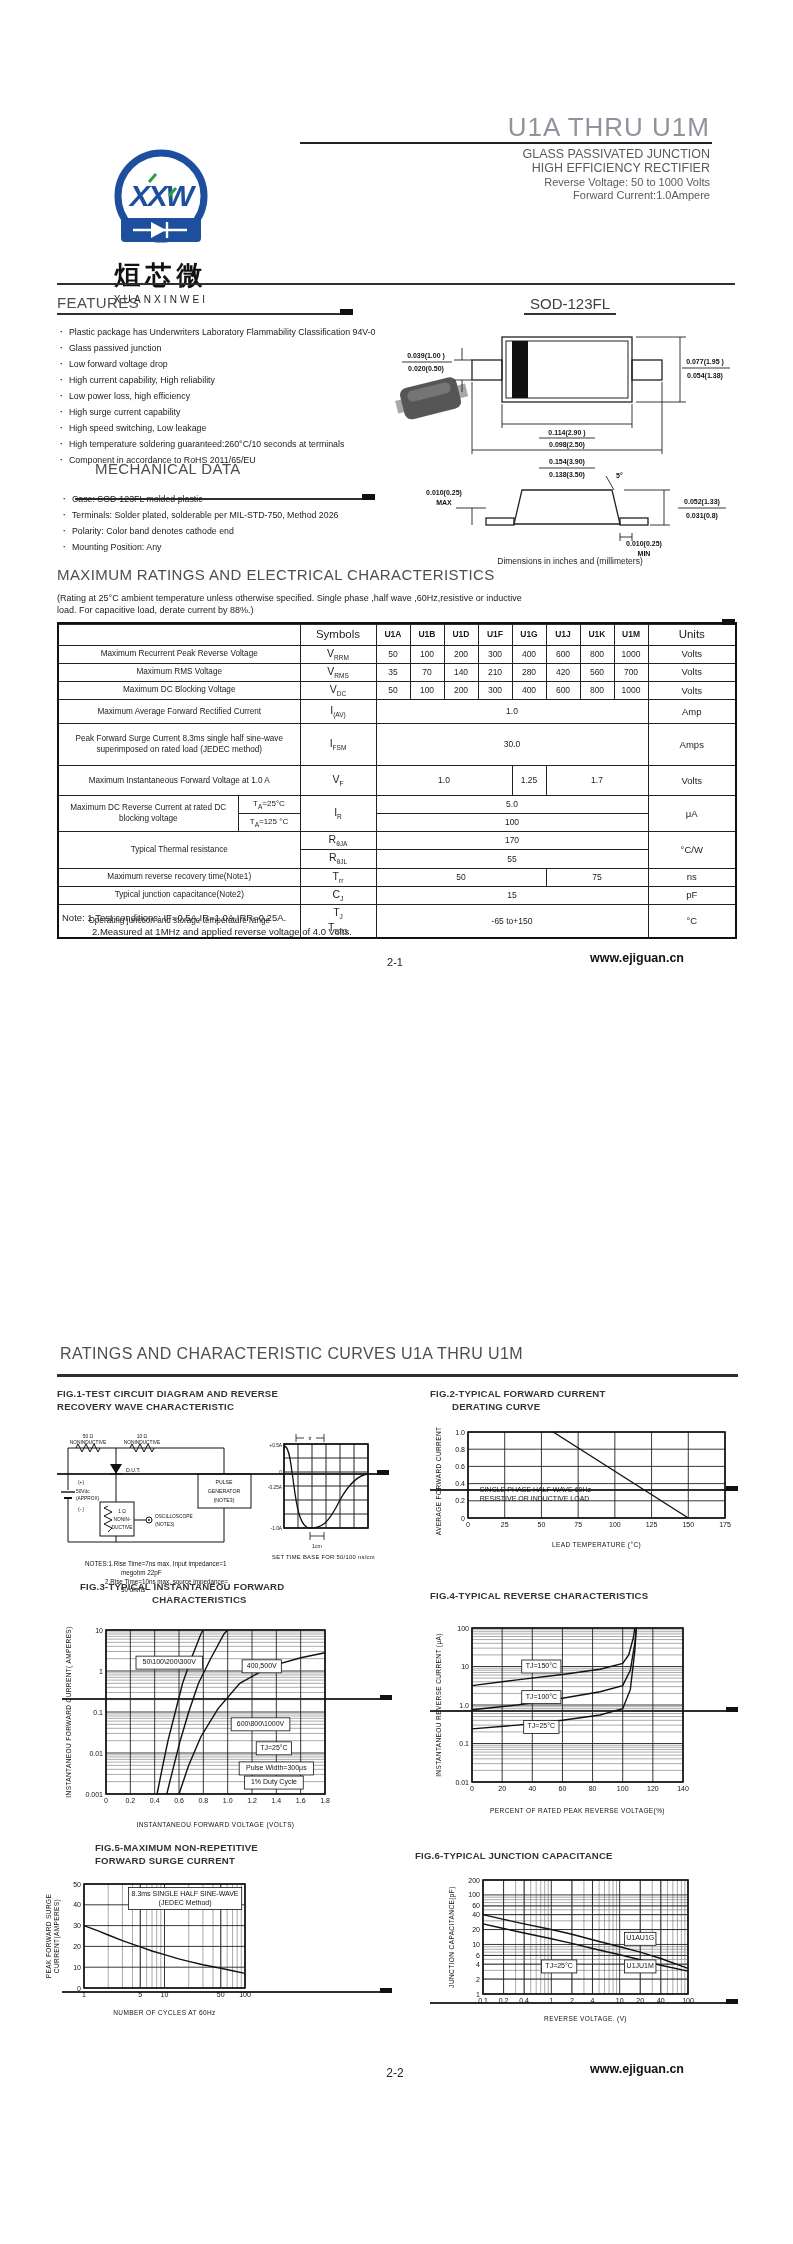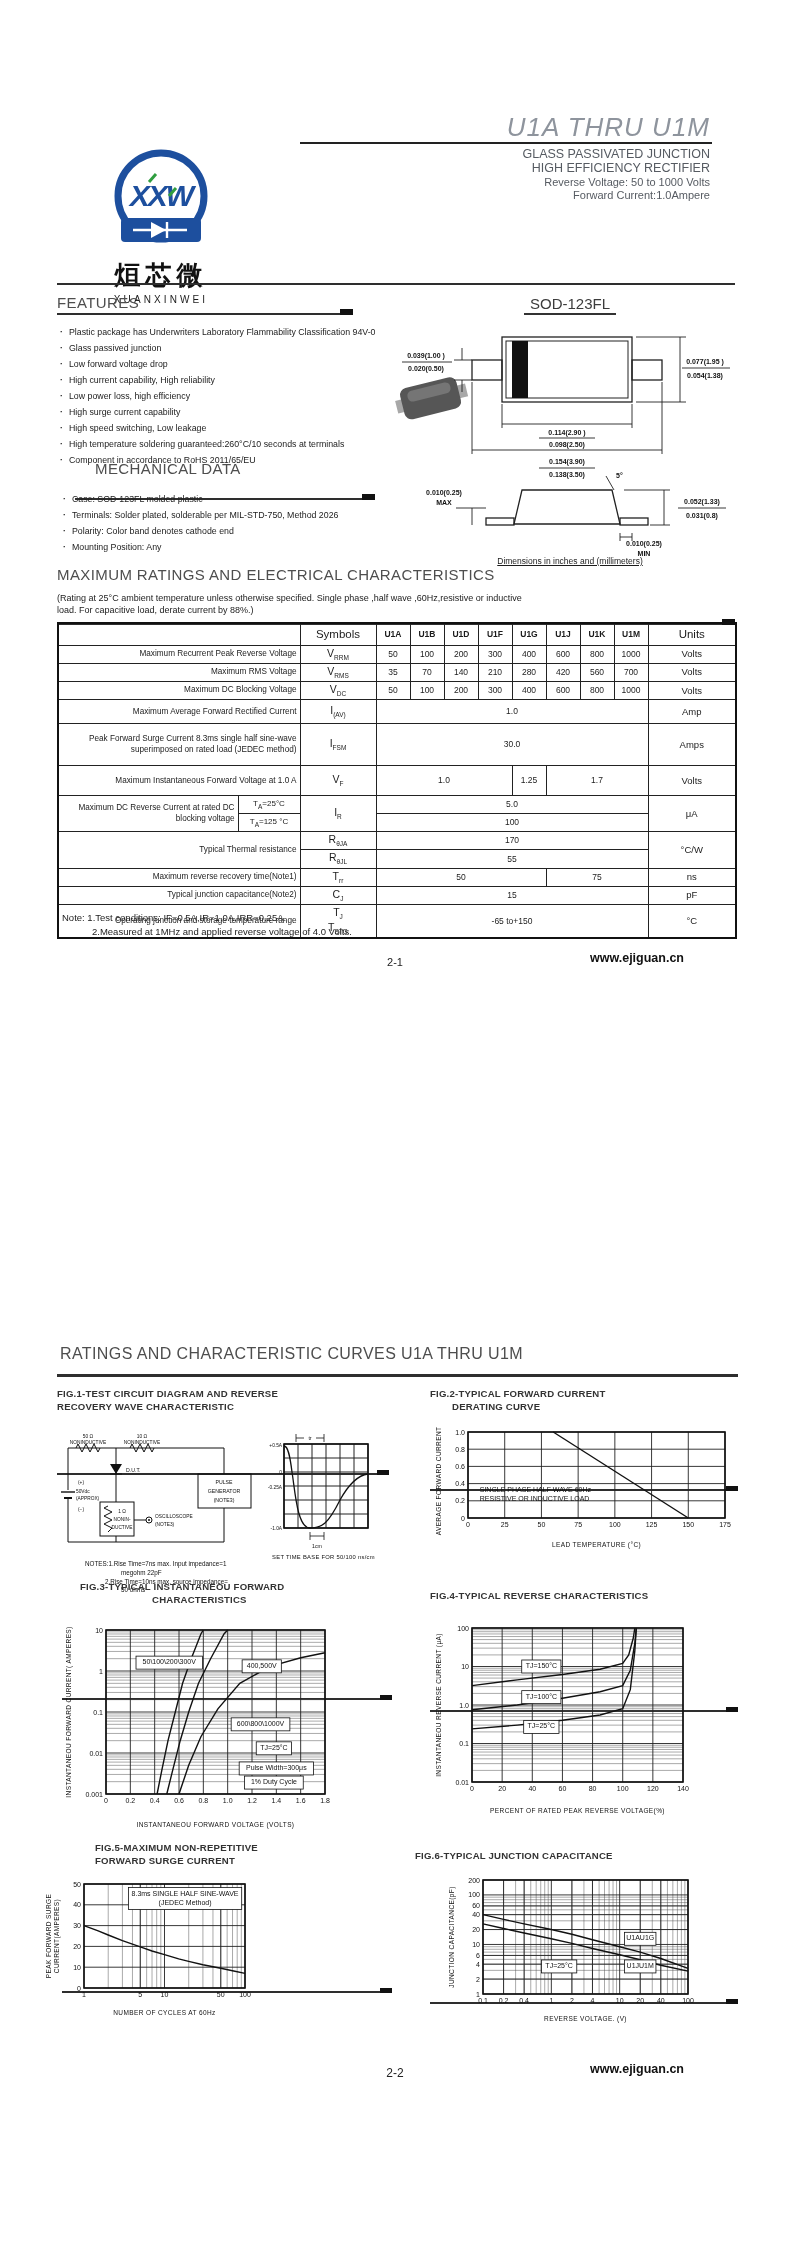--- a/index.html
+++ b/index.html
@@ -2,50 +2,50 @@
 <html><head>
 <meta charset="utf-8">
 <style>
   html,body{margin:0;padding:0;background:#fff;}
   .sheet{position:relative;width:793px;height:2244px;background:#fff;overflow:hidden;
          font-family:"Liberation Sans",sans-serif;color:#1c1c1c;}
   .abs{position:absolute;}
   .sec-h{font-size:15px;letter-spacing:.4px;color:#4e4e4e;font-weight:400;}
   .hrule{border-bottom:2px solid #2e2e2e;position:relative;}
   .hrule .sq{position:absolute;right:0;bottom:-2px;width:13px;height:6px;background:#111;}
-  .title{font-size:26px;color:#8e949d;letter-spacing:1px;text-align:right;font-style:italic;}
+  .title{font-size:26px;color:#8e949d;letter-spacing:1px;text-align:right;}
   .sub1{font-size:12.5px;color:#565b62;text-align:right;line-height:1.22;}
   .sub2{font-size:11px;color:#565b62;text-align:right;line-height:1.3;}
   .feat{list-style:none;margin:0;padding:0;font-size:8.8px;color:#222;}
   .feat li{margin:0 0 5px 0;line-height:1.25;}
   .feat li::before{content:"·";margin-right:6px;font-weight:bold;}
   .cn{font-size:26px;font-weight:bold;letter-spacing:5px;color:#111;margin-top:2px;}
   .en{font-size:10px;letter-spacing:3.1px;color:#1c1c1c;margin-top:1px;}
   .pkg-h{font-size:15px;color:#3c3c3c;border-bottom:2px solid #333;padding:0 6px 1px 6px;}
   .cond{font-size:9px;color:#222;line-height:1.35;}
   .rt{border-collapse:collapse;table-layout:fixed;width:678px;font-size:8.5px;border:2px solid #111;}
   .rt td{border:1px solid #222;padding:1px 3px;text-align:center;vertical-align:middle;line-height:1.25;}
-  .rt .param{text-align:right;font-size:8.2px;}
+  .rt .param{text-align:center;font-size:8.2px;}
   .rt .sym{font-size:10.5px;}
   .rt .sym sub,.rt .cond2 sub{font-size:6.5px;}
   .rt .hd td{font-size:8.5px;font-weight:600;}
   .rt .hd .bigh{font-size:11.5px;font-weight:400;}
   .rt .unit{font-size:9.5px;}
   .rt .cond2{font-size:8px;}
   .note{font-size:9.5px;color:#222;}
   .fig-t{font-size:9.6px;color:#333;letter-spacing:.2px;line-height:1.35;font-weight:600;}
   .f-rule{border-bottom:2px solid #2e2e2e;position:relative;}
   .f-rule .sq{position:absolute;right:0;bottom:-2px;width:12px;height:5px;background:#111;}
   .p2rule{border-top:3px solid #2e2e2e;}
   .tk{font:7px "Liberation Sans",sans-serif;fill:#111;}
   .axl{font:6.5px "Liberation Sans",sans-serif;fill:#111;letter-spacing:.4px;}
   .ck{font:4.8px "Liberation Sans",sans-serif;fill:#111;}
   .ck2{font:5.2px "Liberation Sans",sans-serif;fill:#111;}
   .pk{font:7px "Liberation Sans",sans-serif;fill:#111;font-weight:bold;}
-  .cap{font-size:8.5px;color:#1c1c1c;text-align:center;text-decoration:underline;}
+  .cap{font-size:8.5px;color:#1c1c1c;text-align:center;}
   .scope-cap{font-size:5.8px;color:#111;letter-spacing:.3px;text-align:center;}
   .cnotes{font-size:6.3px;color:#111;line-height:1.4;}
   .ftr-pg{font-size:11px;color:#222;text-align:center;}
   .ftr-site{font-size:12.5px;font-weight:bold;color:#111;}
 </style>
 </head>
 <body>
 
 <div class="sheet">
 

